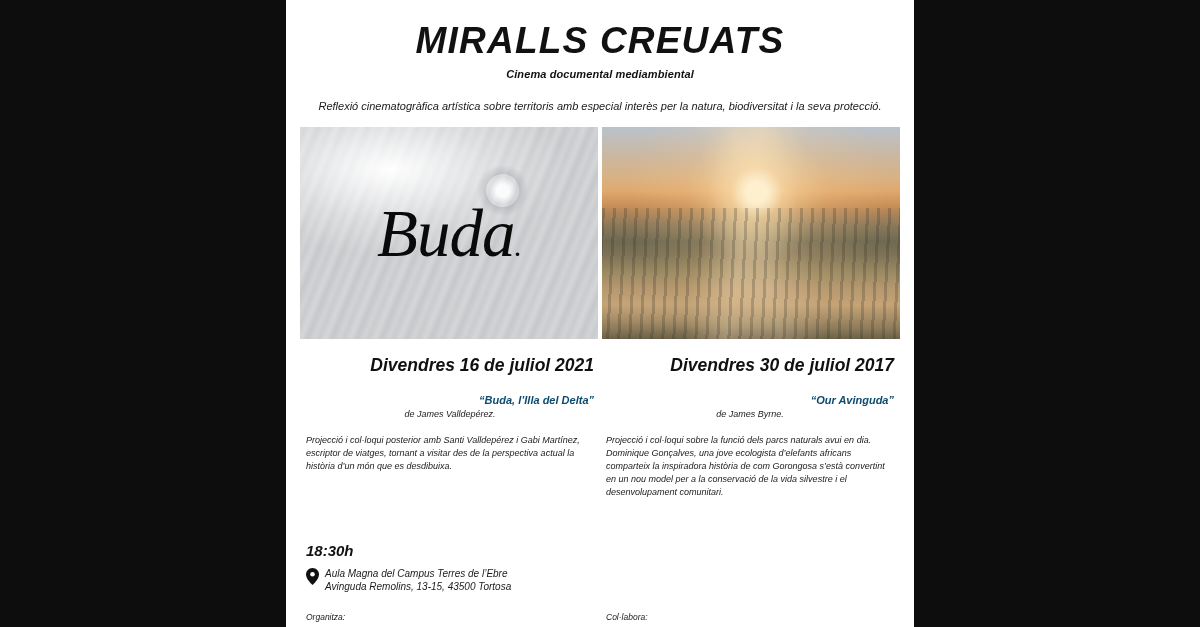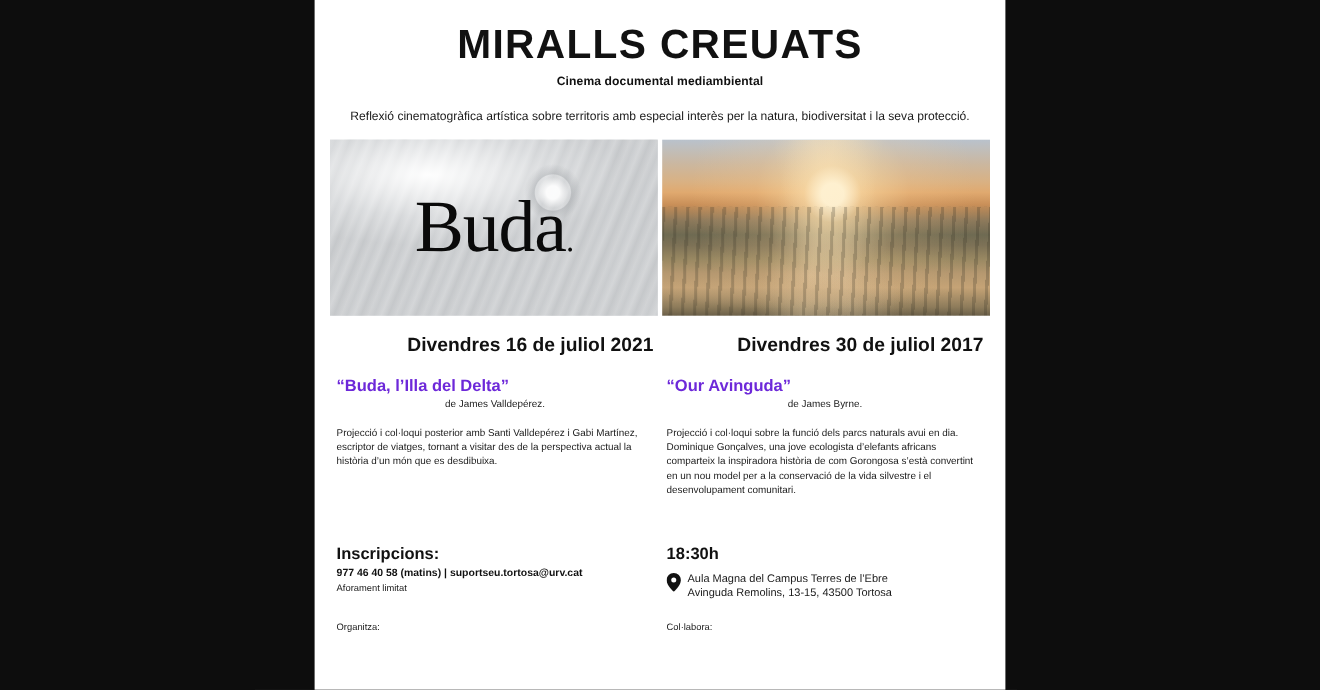--- a/index.html
+++ b/index.html
@@ -11,20 +11,21 @@
     width: 1200px;
     height: 627px;
     overflow: hidden;
     font-family: "Liberation Sans", sans-serif;
   }
   .page {
     position: relative;
     width: 1200px;
     height: 627px;
     background: #0d0d0d;
+    font-style: italic;
   }
   .poster {
     position: absolute;
     left: 286px;
     top: 0;
     width: 628px;
     height: 627px;
     background: #ffffff;
     box-sizing: border-box;
     padding: 0;
@@ -54,21 +55,21 @@
     color: #1a1a1a;
     margin-top: 19px;
     padding: 0 18px;
     line-height: 1.3;
   }
   
   .images {
     display: flex;
     gap: 4px;
     margin: 14px 14px 14px 14px;
-    height: 160px;
+    height: 212px;
   }
   .img-box {
     position: relative;
     flex: 1;
     overflow: hidden;
   }
   
   .img-buda {
     background:
       radial-gradient(ellipse 60% 40% at 30% 20%, rgba(255,255,255,0.95), rgba(210,212,214,0.6) 60%, rgba(170,173,176,0.45) 100%),
@@ -145,25 +146,25 @@
     flex: 1;
     padding: 0 6px;
   }
   .session-date {
     text-align: right;
     font-size: 17.5px;
     font-weight: bold;
     color: #111;
   }
   .session-film {
-    text-align: left;
-    font-size: 15px;
+    text-align: right;
+    font-size: 11px;
     font-weight: bold;
     margin-top: 18px;
-    color: #6d28d9;
+    color: #0c4a6e;
   }
   .session-director {
     text-align: center;
     font-size: 9px;
     margin-top: 3px;
     color: #1a1a1a;
   }
   .session-desc {
     font-size: 9px;
     line-height: 1.45;
@@ -248,29 +249,20 @@
       </div>
       <div class="session">
         <div class="session-date">Divendres 30 de juliol 2017</div>
         <div class="session-film">“Our Avinguda”</div>
         <div class="session-director">de James Byrne.</div>
         <div class="session-desc right">Projecció i col·loqui sobre la funció dels parcs naturals avui en dia. Dominique Gonçalves, una jove ecologista d’elefants africans comparteix la inspiradora història de com Gorongosa s’està convertint en un nou model per a la conservació de la vida silvestre i el desenvolupament comunitari.</div>
       </div>
     </div>
 
     <div class="bottom">
-      <div class="bottom-col">
-        <div class="insc-title">Inscripcions:</div>
-        <div class="insc-phone">
-          <span>977 46 40 58 (matins)</span>
-          <span>|</span>
-          <span class="mail">suportseu.tortosa@urv.cat</span>
-        </div>
-        <div class="insc-note">Aforament limitat</div>
-      </div>
       <div class="bottom-col">
         <div class="time">18:30h</div>
         <div class="venue-row">
           <span class="pin">
             <svg width="13" height="17" viewBox="0 0 13 17" xmlns="http://www.w3.org/2000/svg">
               <path d="M6.5 0C2.9 0 0 2.9 0 6.5C0 11.4 6.5 17 6.5 17S13 11.4 13 6.5C13 2.9 10.1 0 6.5 0Z" fill="#111111"></path>
               <circle cx="6.5" cy="6.3" r="2.3" fill="#ffffff"></circle>
             </svg>
           </span>
           <span class="venue-text">

